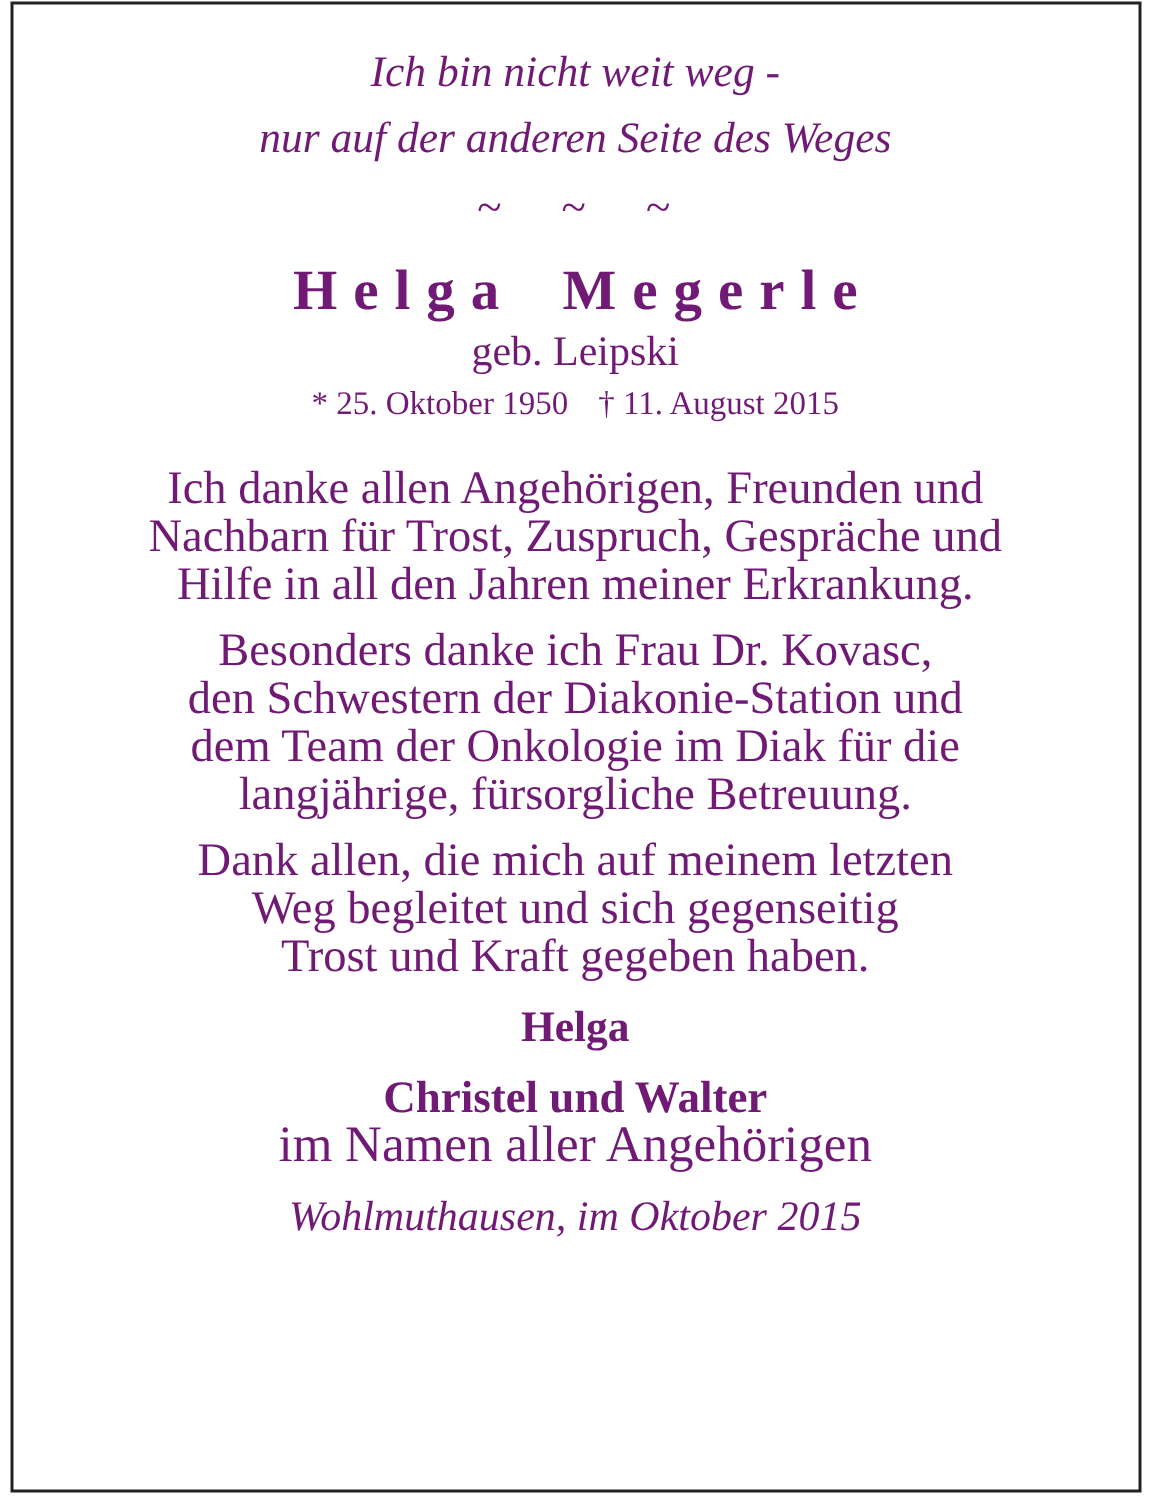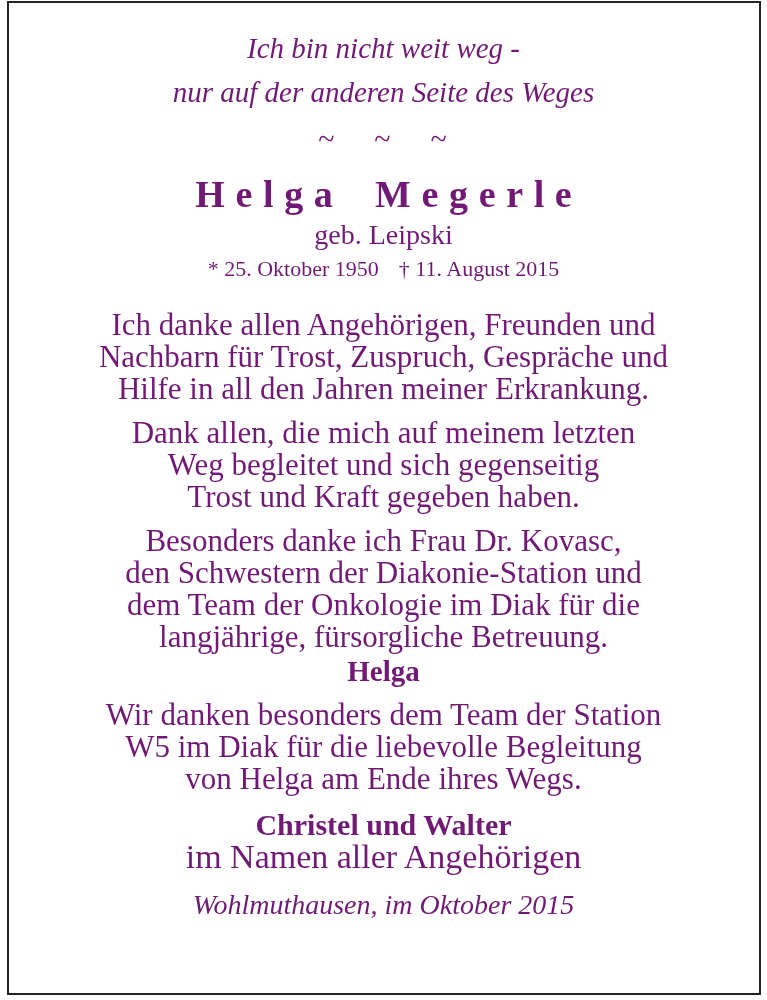--- a/index.html
+++ b/index.html
@@ -71,21 +71,21 @@
   }
   .para {
     font-size: 31px;
     line-height: 32px;
     white-space: pre-line;
   }
   .para.p1 { margin-top: 27px; }
   .para.p2 { margin-top: 12px; }
   .para.p3 { margin-top: 12px; }
   .sig-helga {
-    margin-top: 1px;
+    margin-top: 15px;
     font-size: 29px;
     font-weight: bold;
     line-height: 34px;
   }
   .para.f1 { margin-top: 30px; }
   .para.f2 { margin-top: 11px; }
   .sig-family {
     margin-top: 13px;
     font-size: 30px;
     font-weight: bold;
@@ -121,35 +121,32 @@
 
     <div class="dates">
       <span>* 25. Oktober 1950</span>
       <span>† 11. August 2015</span>
     </div>
 
     <div class="para p1">Ich danke allen Angehörigen, Freunden und
 Nachbarn für Trost, Zuspruch, Gespräche und
 Hilfe in all den Jahren meiner Erkrankung.</div>
 
-    <div class="para p3">Dank allen, die mich auf meinem letzten
-Weg begleitet und sich gegenseitig
-Trost und Kraft gegeben haben.</div>
-
     <div class="para p2">Besonders danke ich Frau Dr. Kovasc,
 den Schwestern der Diakonie-Station und
 dem Team der Onkologie im Diak für die
 langjährige, fürsorgliche Betreuung.</div>
 
+    <div class="para p3">Dank allen, die mich auf meinem letzten
+Weg begleitet und sich gegenseitig
+Trost und Kraft gegeben haben.</div>
+
     <div class="sig-helga">Helga</div>
 
 
-    <div class="para f2">Wir danken besonders dem Team der Station
-W5 im Diak für die liebevolle Begleitung
-von Helga am Ende ihres Wegs.</div>
 
     <div class="sig-family">Christel und Walter</div>
 
     <div class="sig-family-sub">im Namen aller Angehörigen</div>
 
     <div class="place-date">Wohlmuthausen, im Oktober 2015</div>
 
   </div>
 </div>
 

